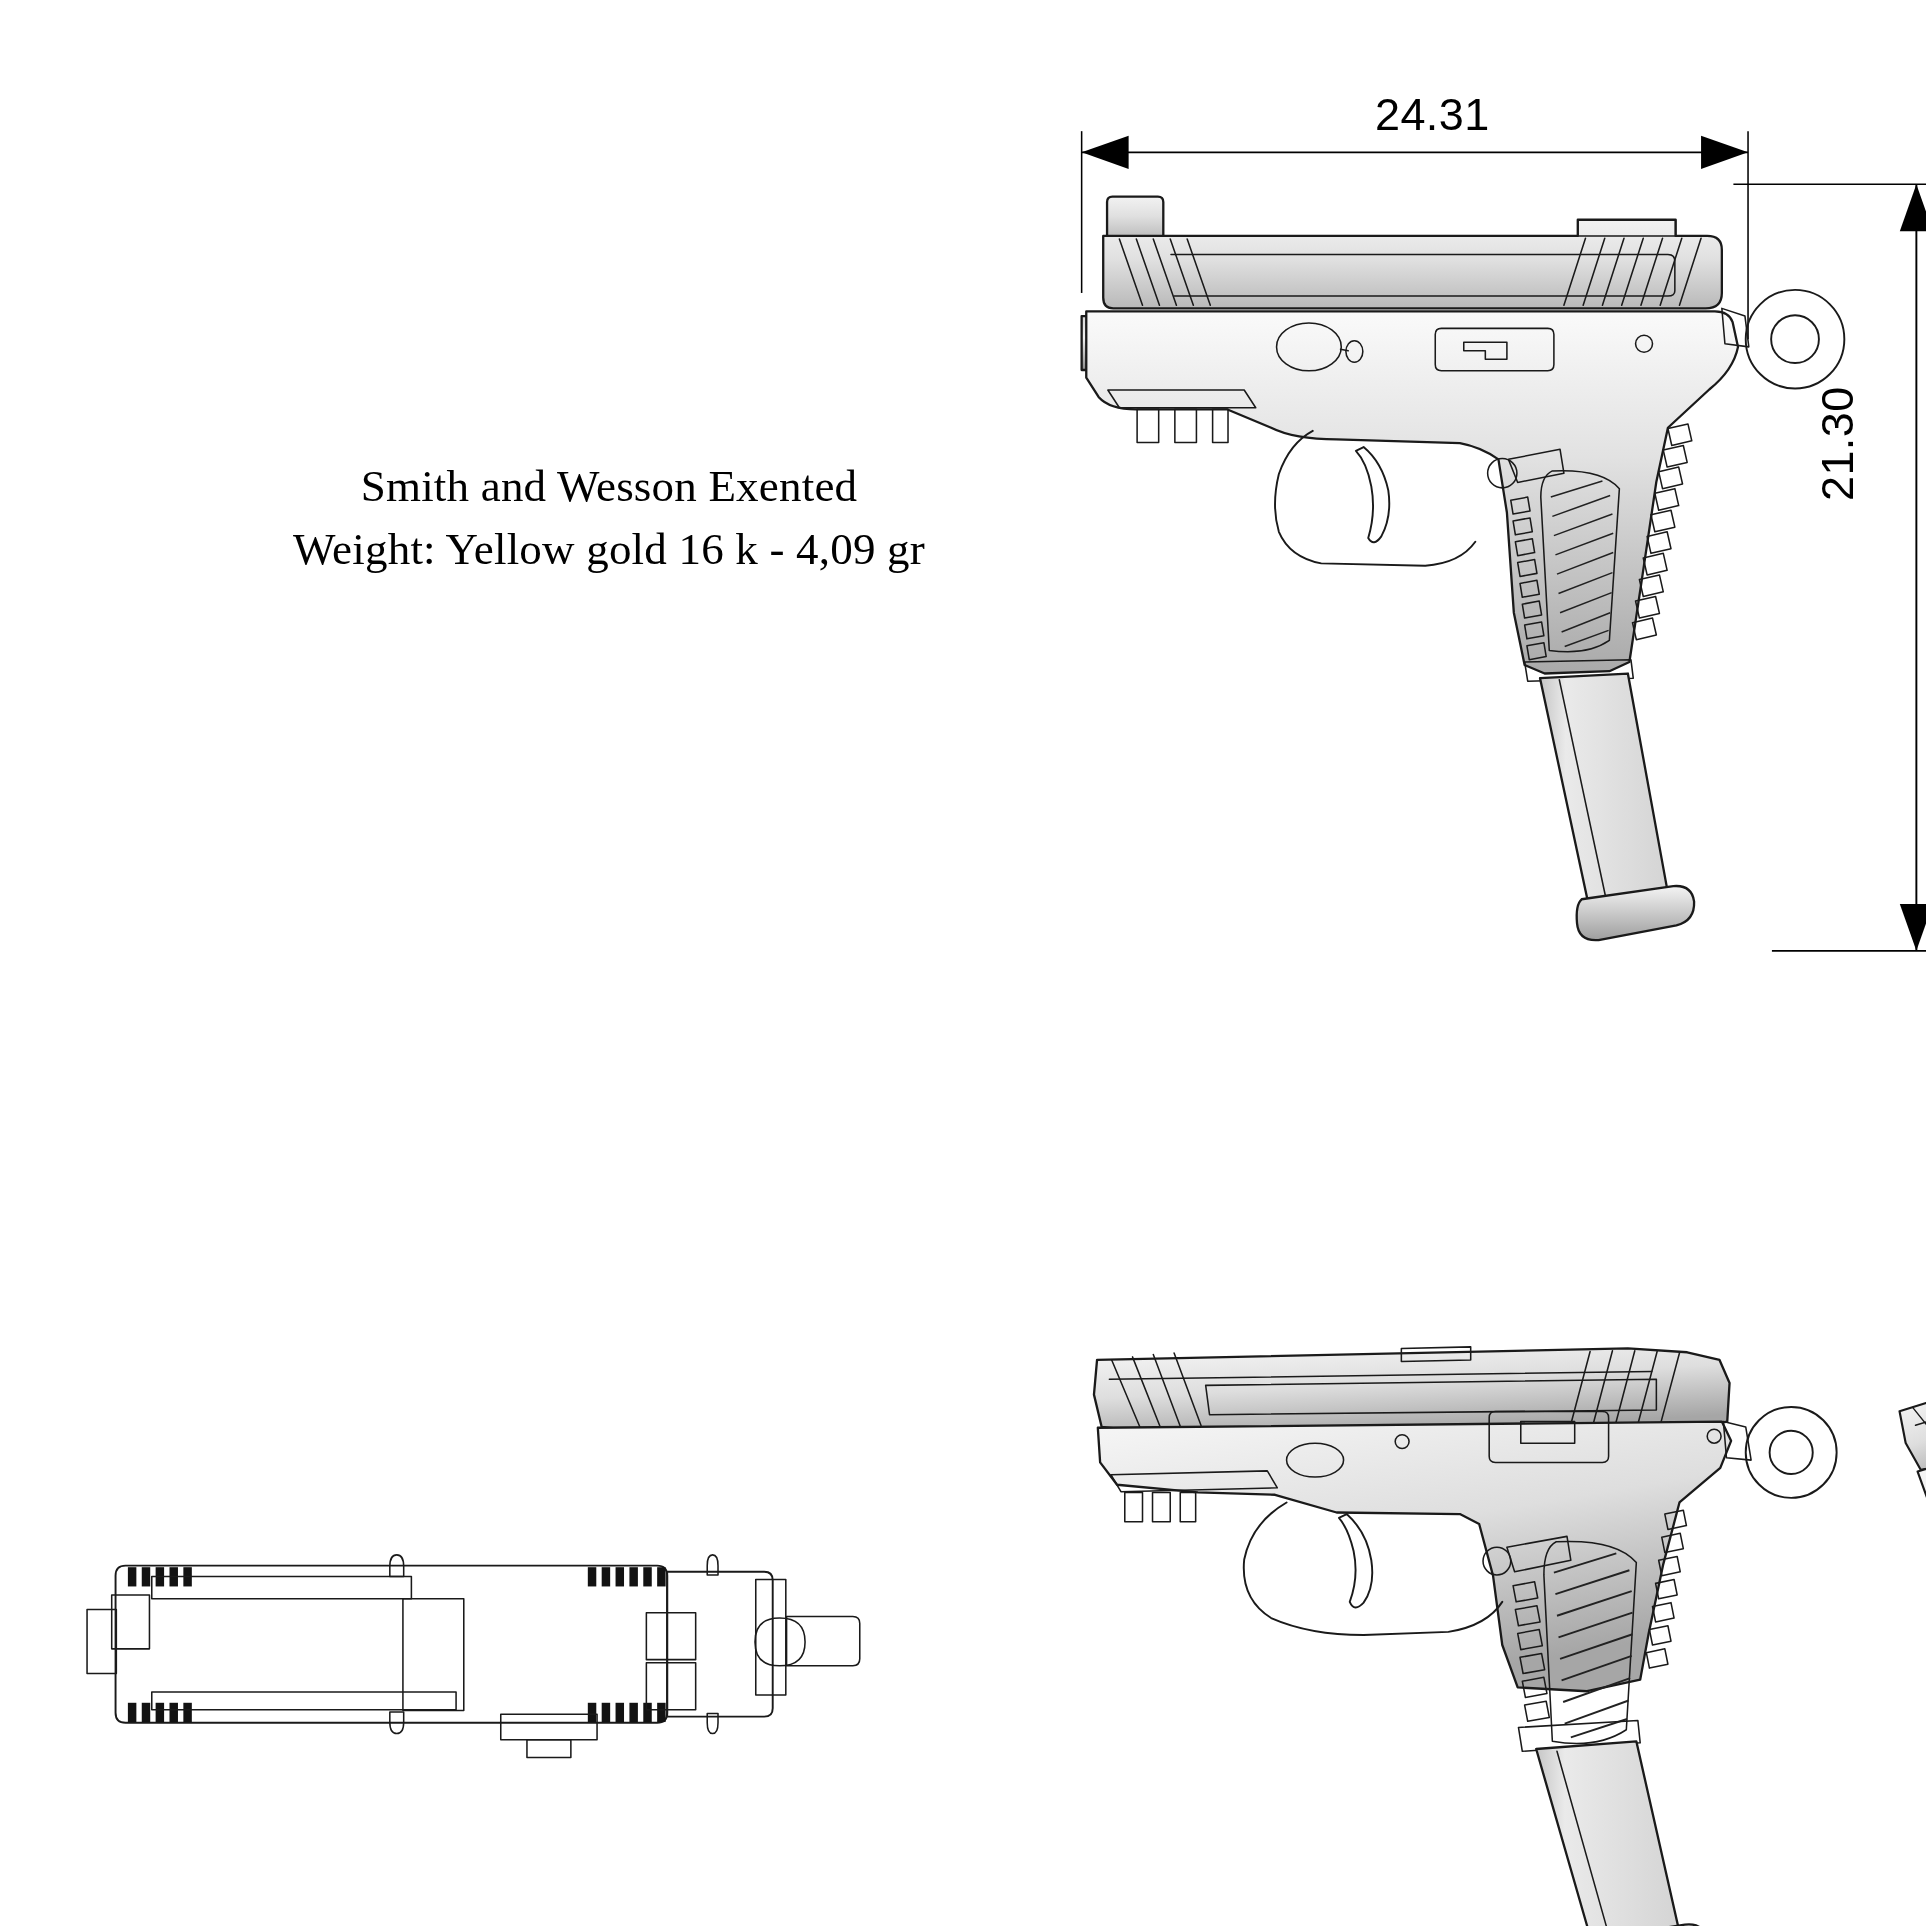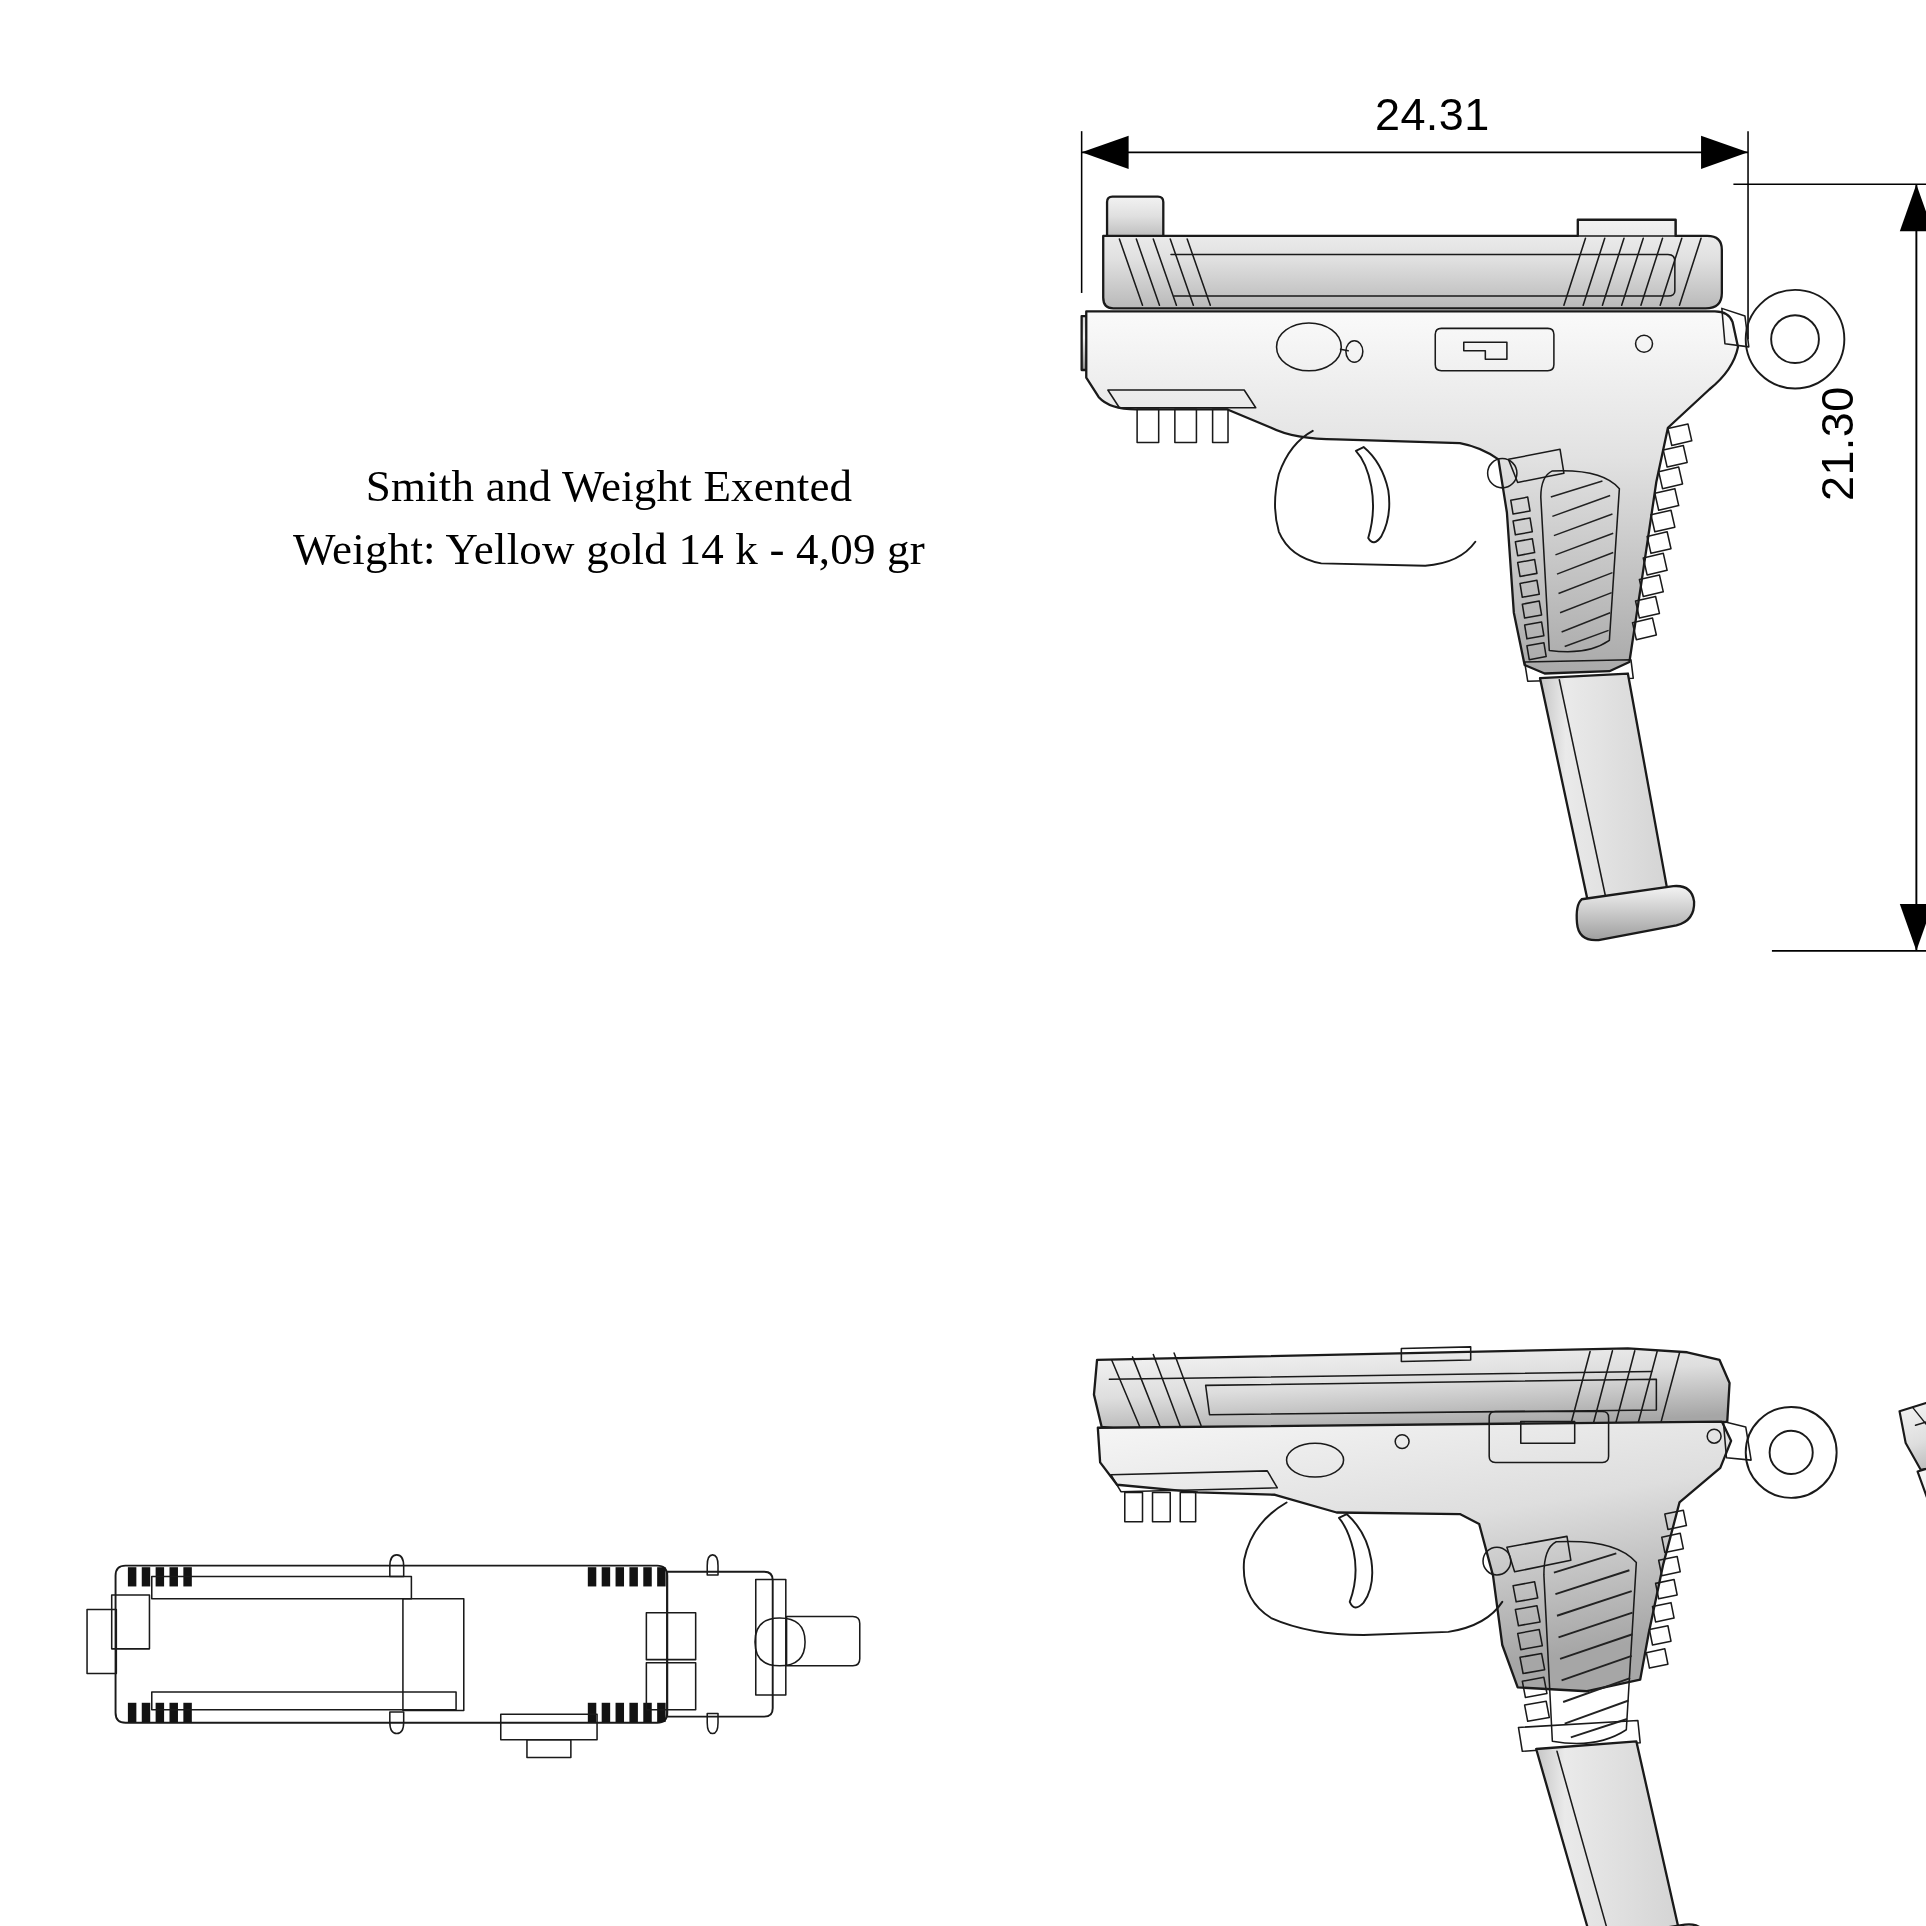--- a/index.html
+++ b/index.html
@@ -514,19 +514,19 @@
              L4168,5146 Q4114,5150 4108,5098 Q4104,5050 4118,5036 Z"></path>
     <g>
       <path class="out3" fill="url(#gIso)" d="M4474,3690 L4532,3704 L4546,3790 L4482,3784 Z"></path>
       <circle class="out2" fill="url(#gRing)" cx="4650" cy="3770" r="118"></circle>
       <circle class="out2" fill="#ffffff" cx="4650" cy="3770" r="56"></circle>
     </g>
   </g>
 </svg>
 
 <div class="label-block">
-  <div class="label-line">Smith and Weight Exented</div>
-  <div class="label-line">Weight: Yellow gold 14 k - 4,09 gr</div>
+  <div class="label-line">Smith and Wesson Exented</div>
+  <div class="label-line">Weight: Yellow gold 16 k - 4,09 gr</div>
 </div>
 
 <div class="dimtext" id="dim-w-text">24.31</div>
 <div class="dimtext" id="dim-h-text">21.30</div>
 
 
 </body></html>

